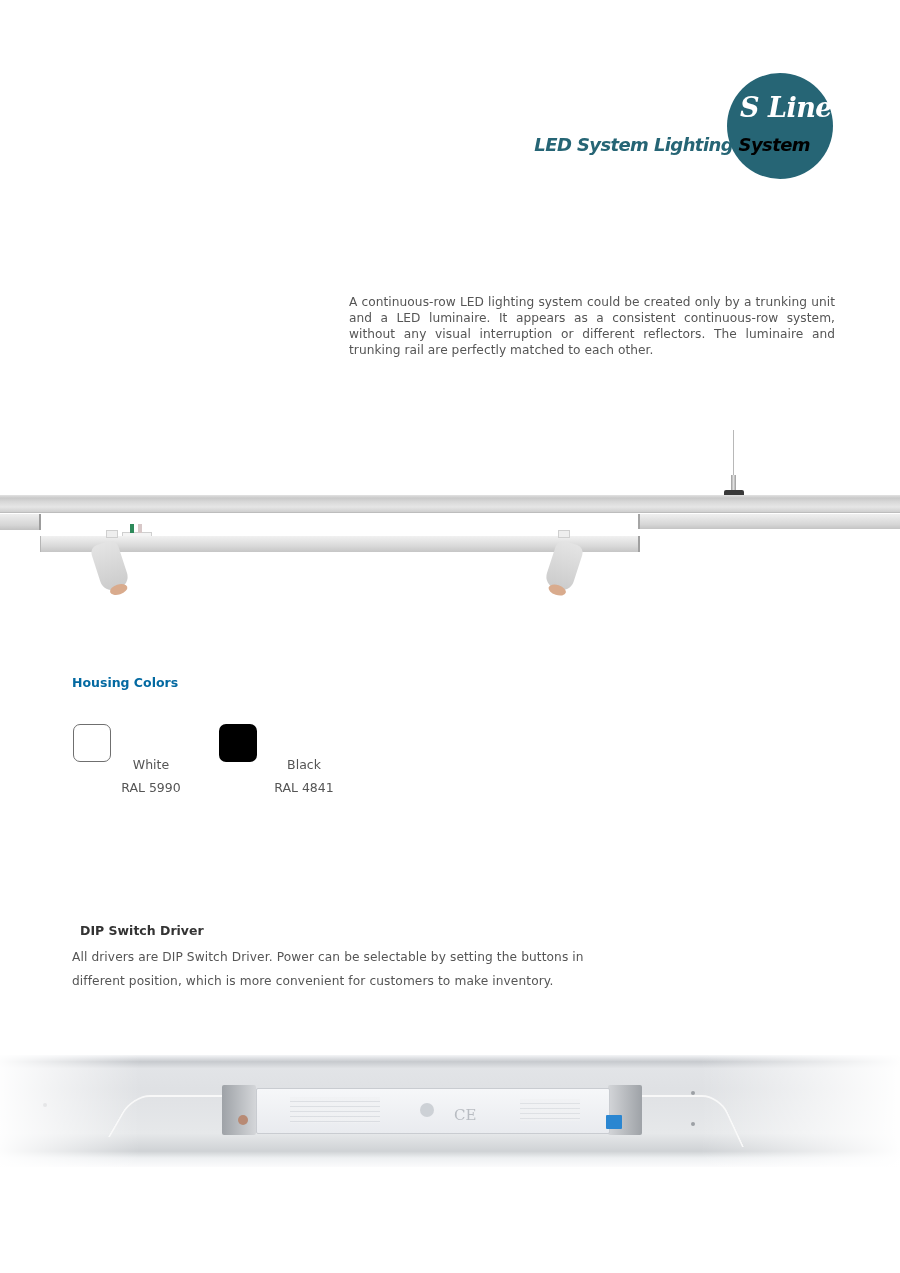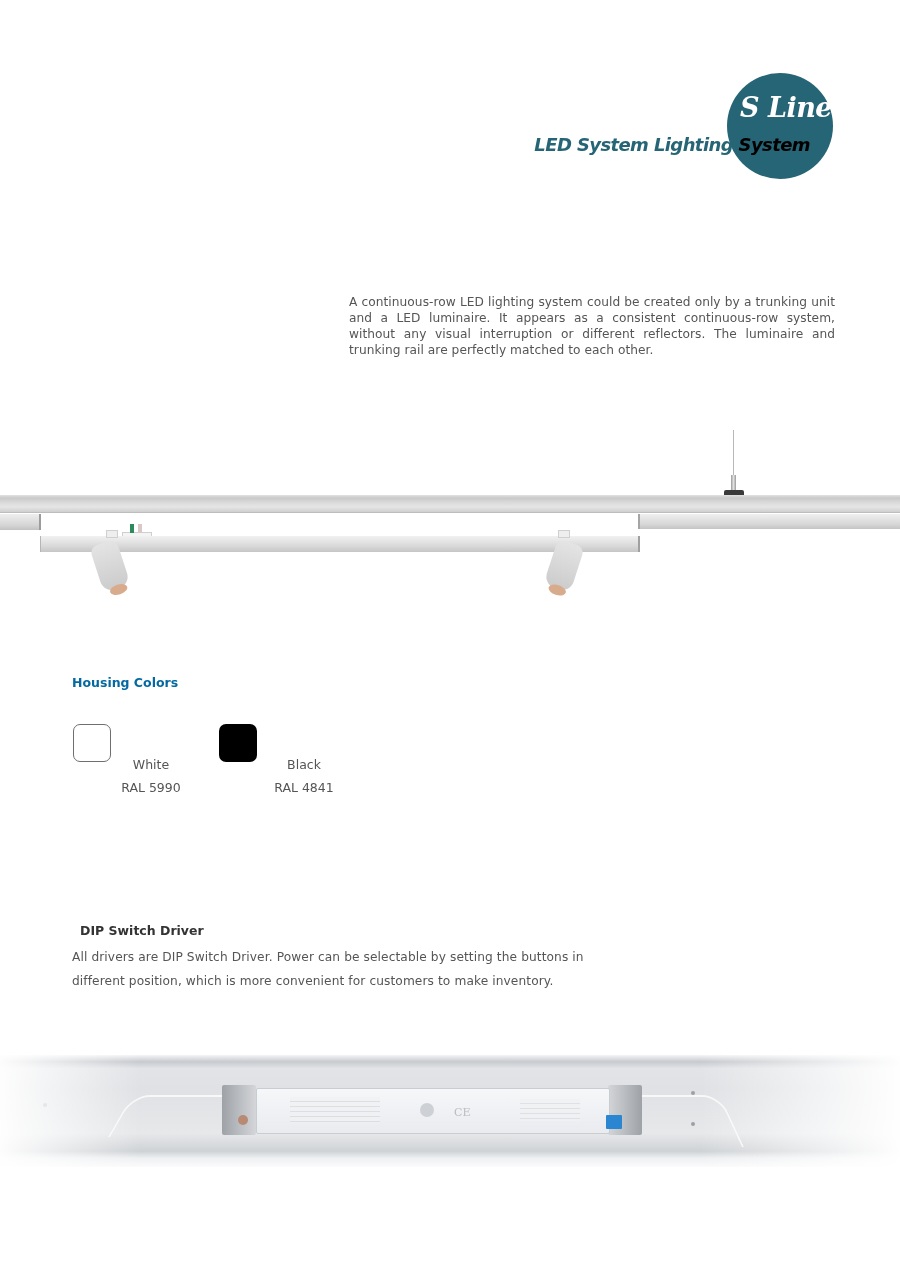--- a/index.html
+++ b/index.html
@@ -143,21 +143,21 @@
     left: 608px; top: 30px; width: 34px; height: 50px;
     background: linear-gradient(90deg, #d4d6d9, #9ea2a7); border-radius: 2px;
   }
   .dip {
     left: 606px; top: 60px; width: 16px; height: 14px; background: #2a86d1; border-radius: 1px;
   }
   .fuse {
     left: 238px; top: 60px; width: 10px; height: 10px; background: #b88a74; border-radius: 50%;
   }
   .ce-mark {
-    left: 454px; top: 51px; font-size: 11px; color: #b8bcc2; font-family: "DejaVu Serif", serif;
+    left: 454px; top: 51px; font-size: 15px; color: #b8bcc2; font-family: "DejaVu Serif", serif;
   }
   .label-lines {
     left: 290px; top: 42px; width: 90px; height: 26px;
     background: repeating-linear-gradient(#f0f1f3 0 4px, #d3d6db 4px 5px);
     opacity: 0.7;
   }
   .label-lines2 {
     left: 520px; top: 44px; width: 60px; height: 22px;
     background: repeating-linear-gradient(#f0f1f3 0 4px, #d6d9dd 4px 5px);
     opacity: 0.7;

